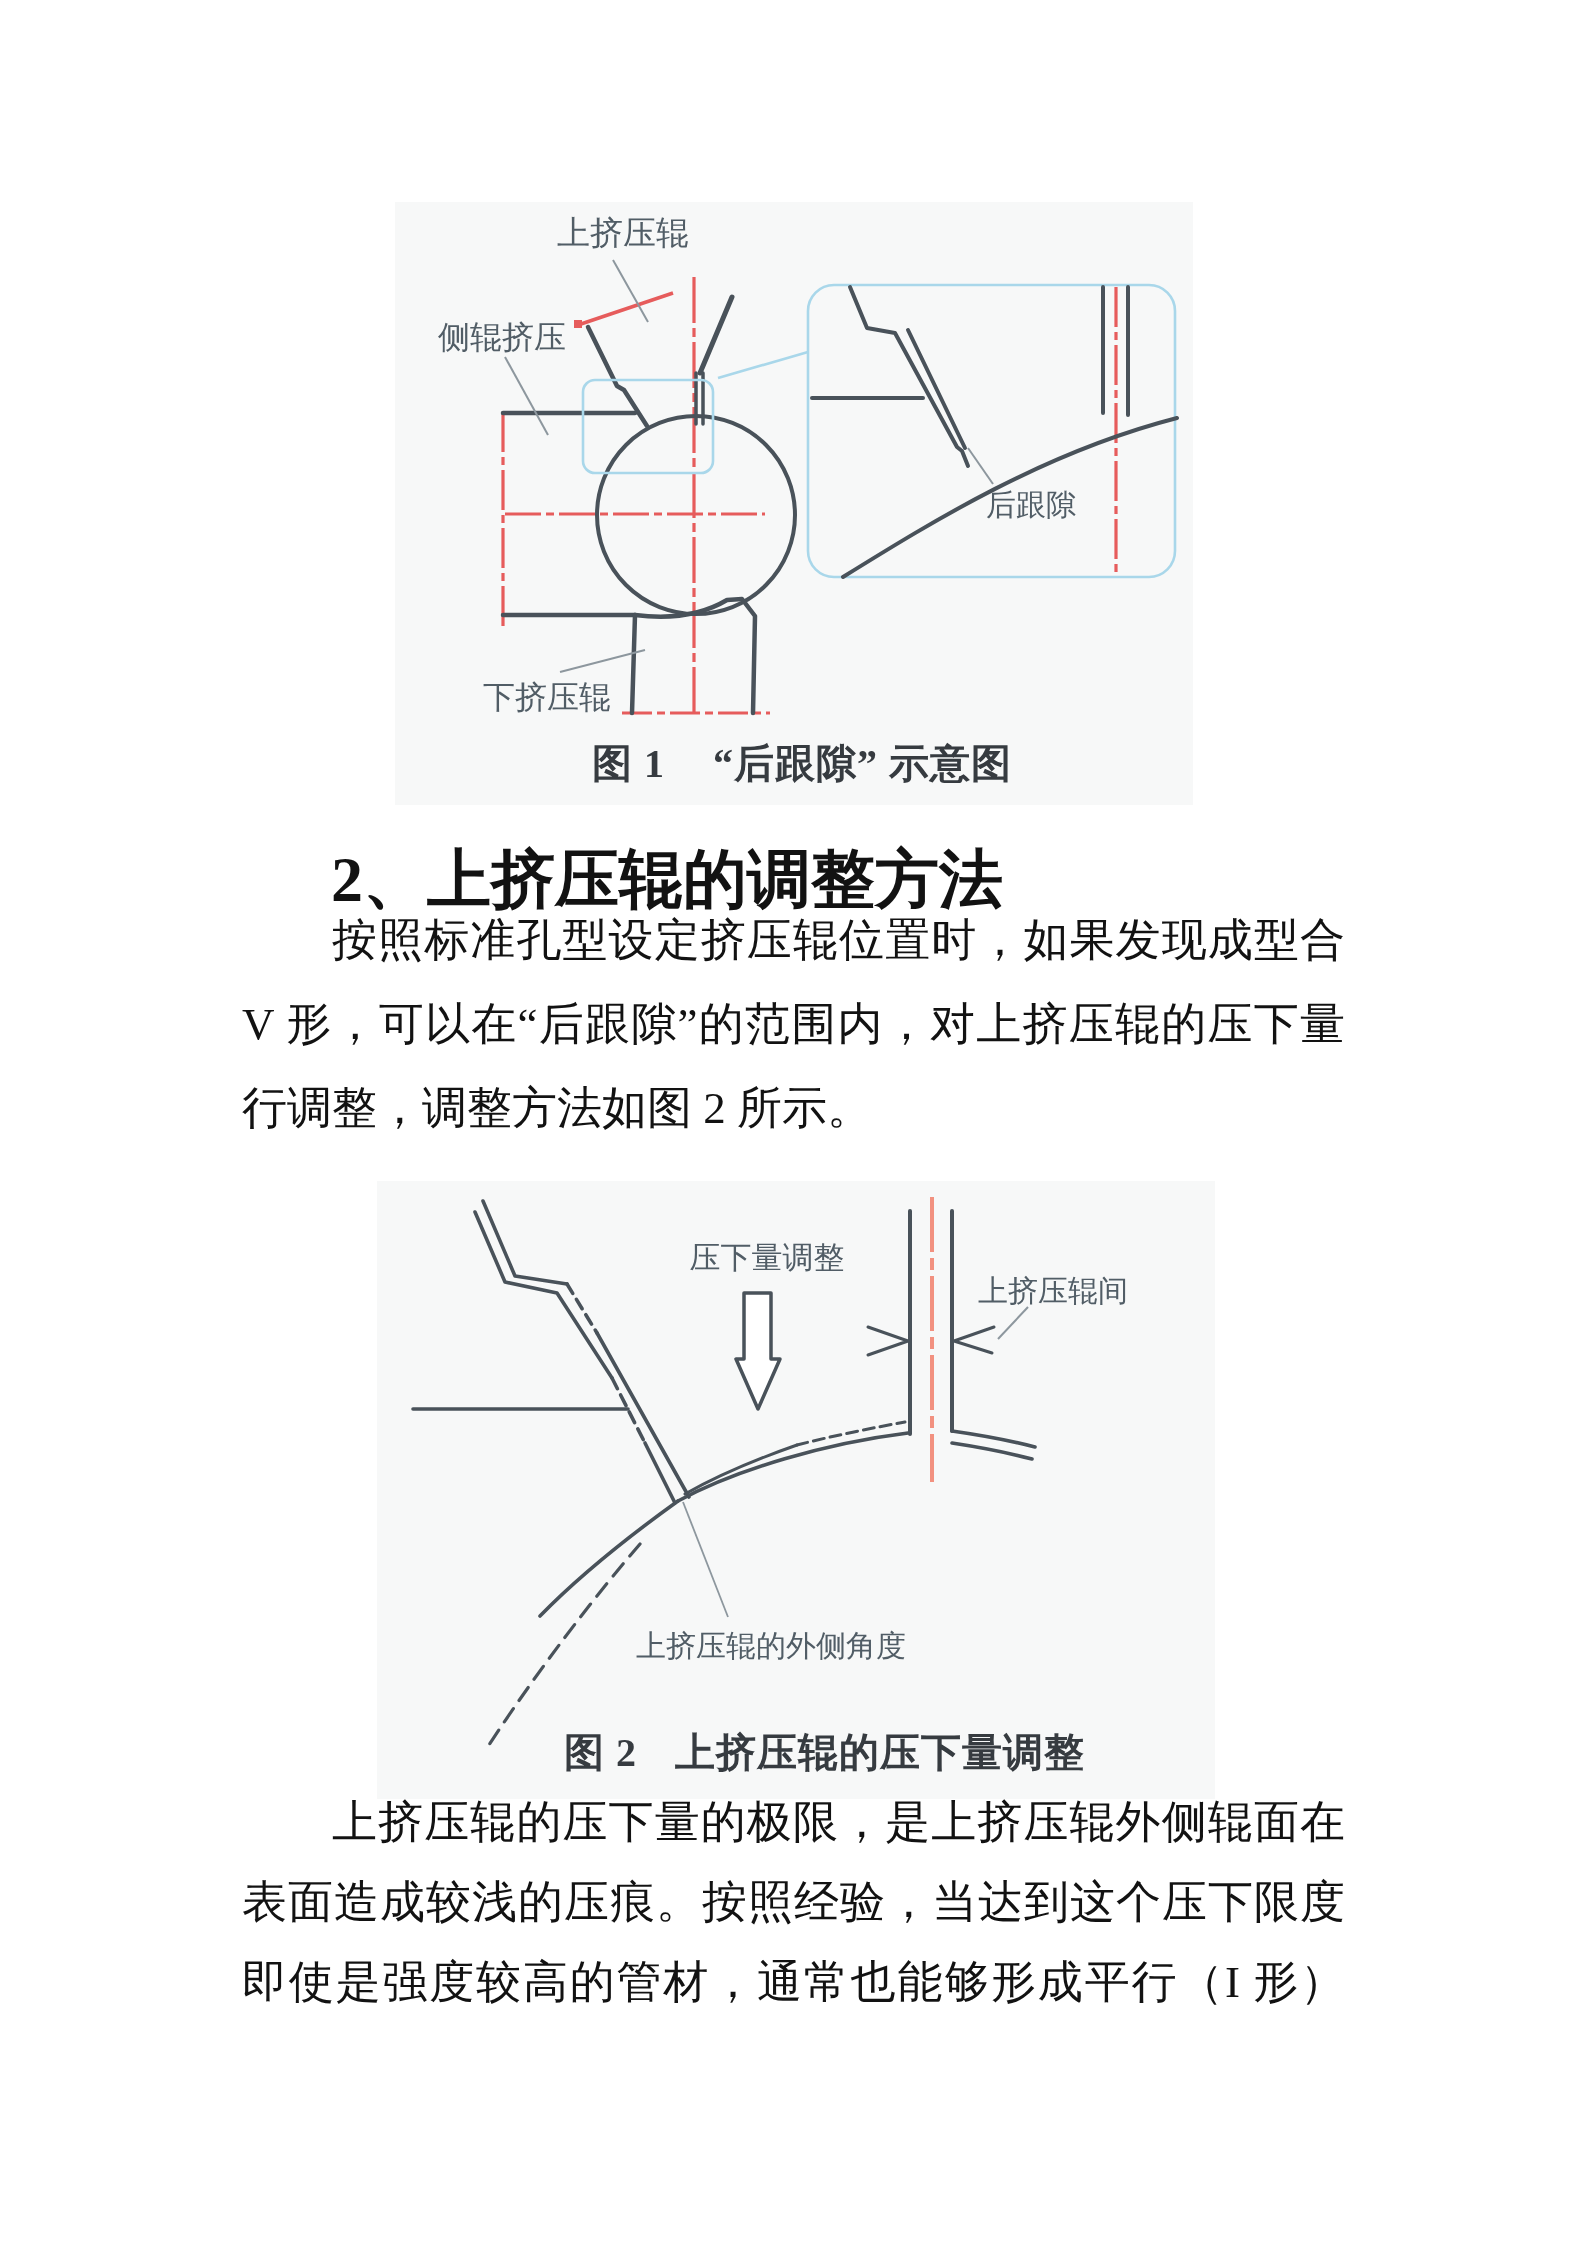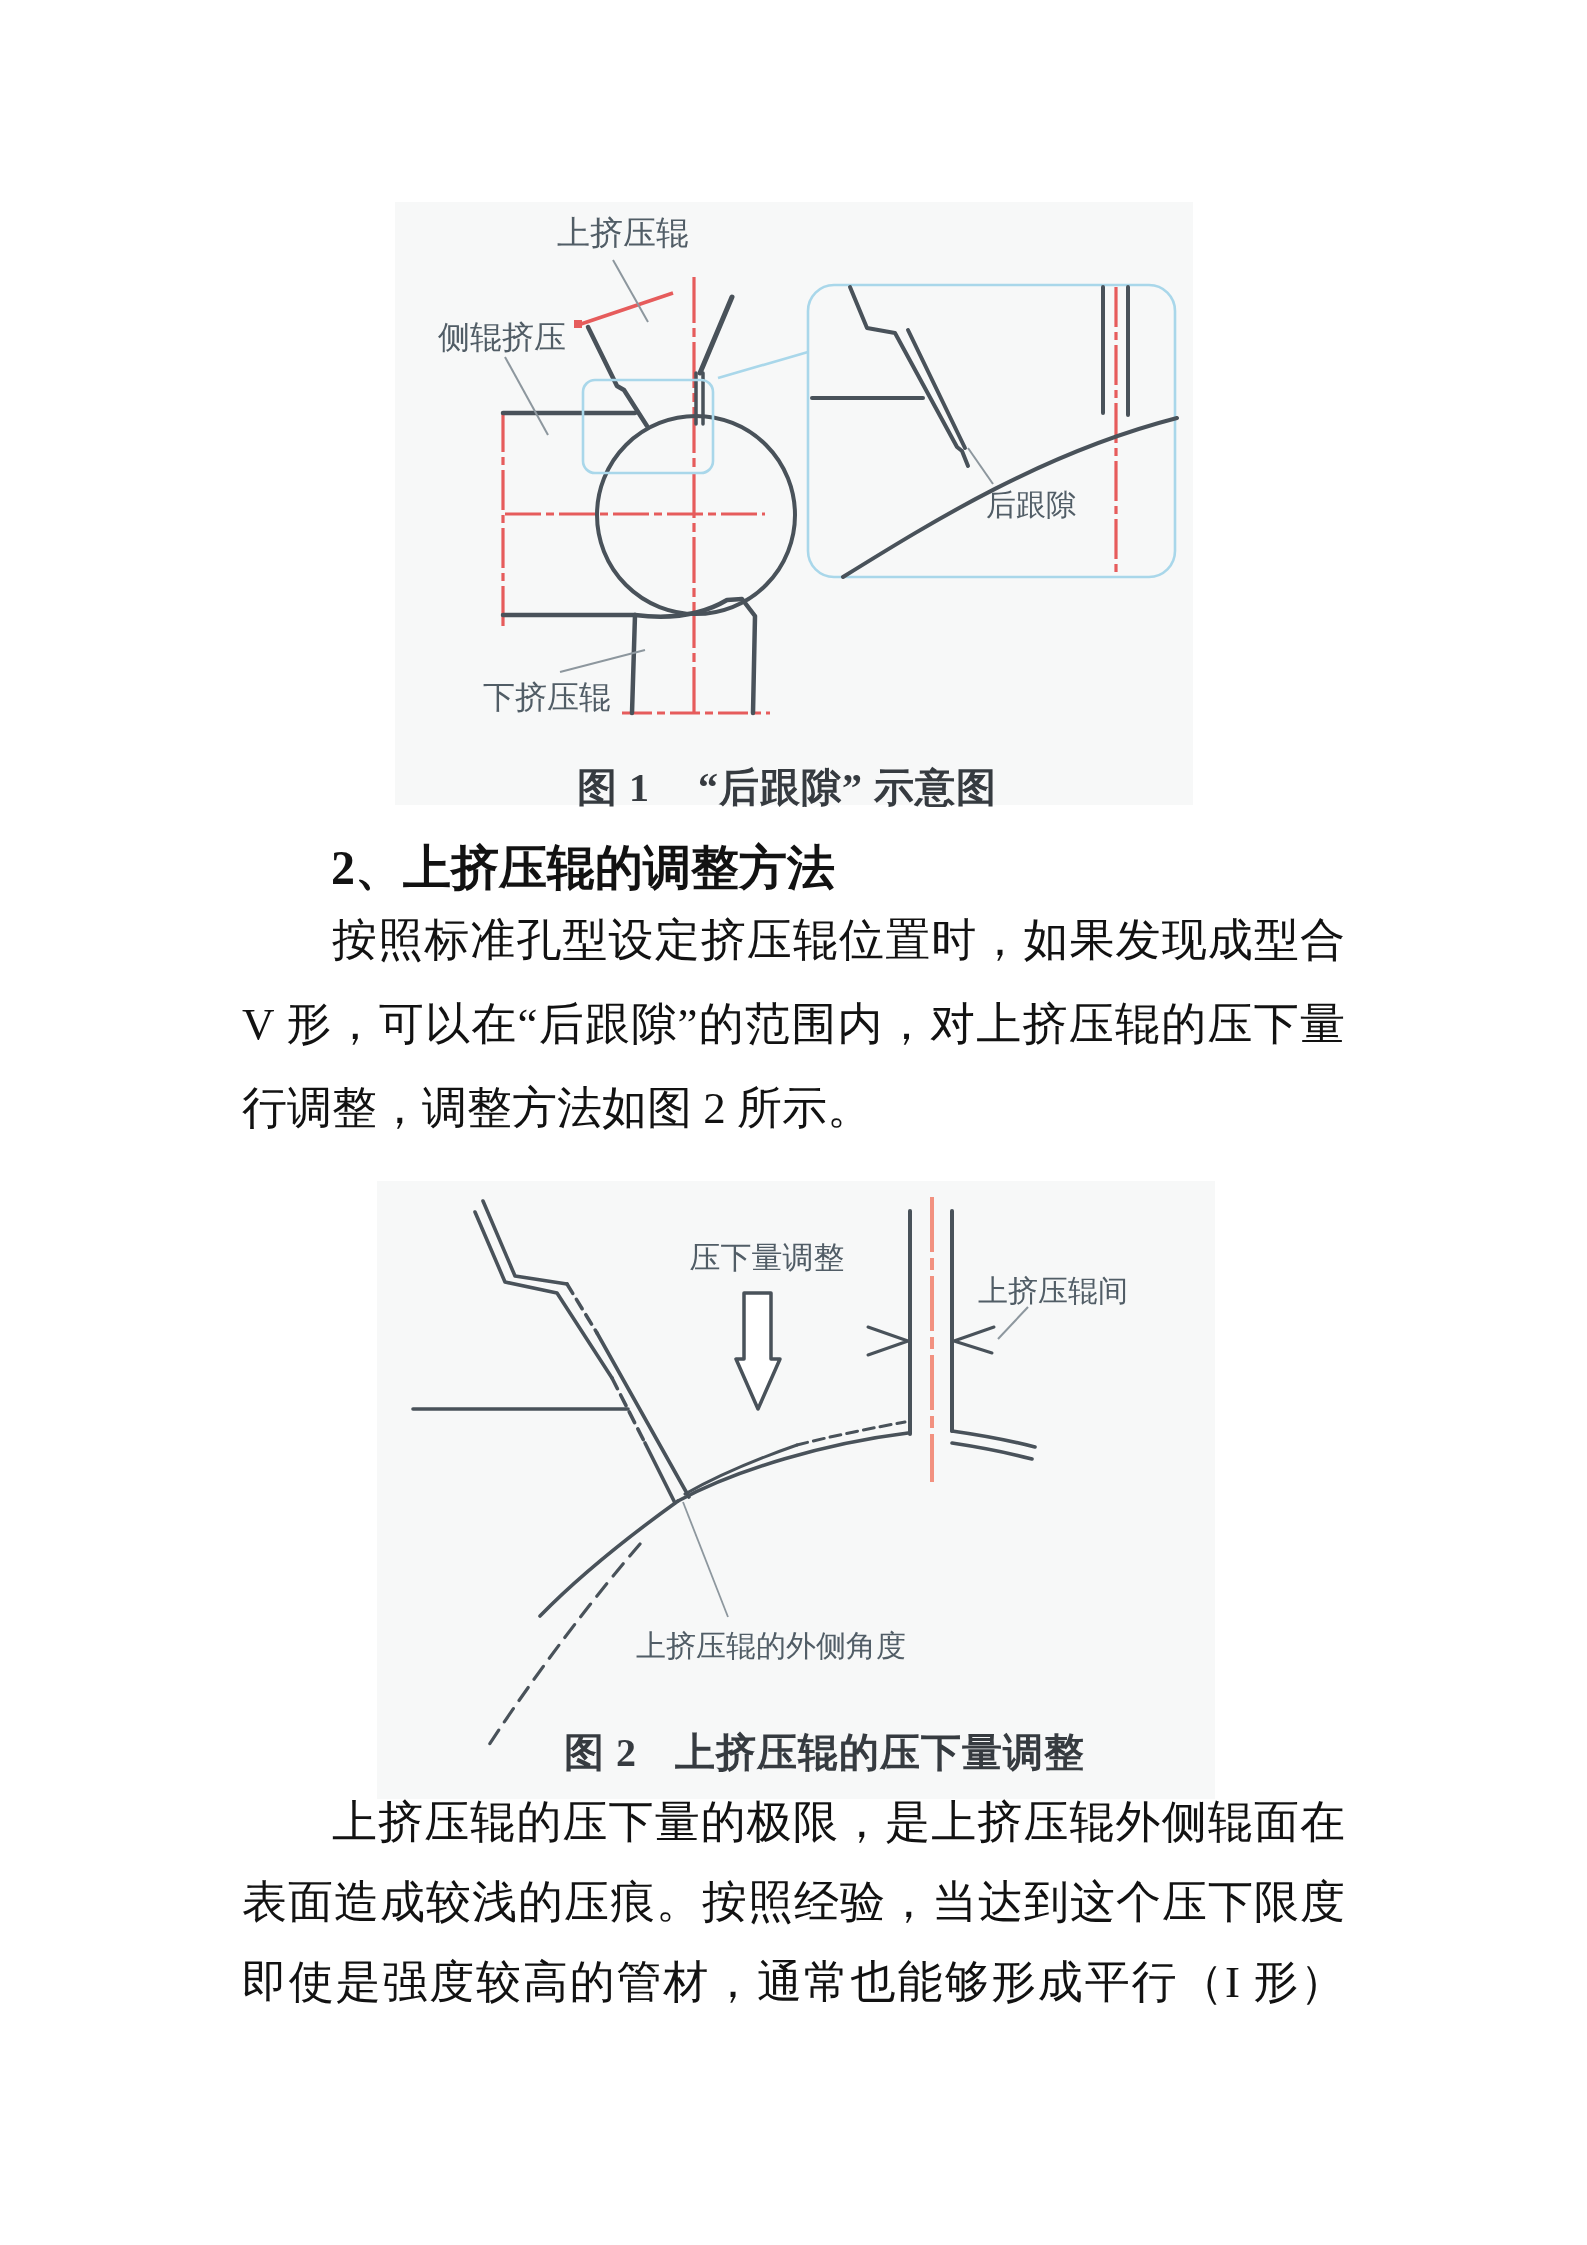--- a/index.html
+++ b/index.html
@@ -28,21 +28,21 @@
     letter-spacing:1px;
   }
   .fig-caption .cap-gap1{display:inline-block;width:48px;}
   .fig-caption .cap-gap2{display:inline-block;width:38px;}
   .heading{
     position:absolute;
     left:242px;top:836px;
     width:1103px;
     padding-left:89px;
     box-sizing:border-box;
-    font-size:48px;
+    font-size:64px;
     font-weight:bold;
     color:#121212;
     white-space:nowrap;
   }
   .para{
     position:absolute;
     left:242px;
     width:1103px;
     font-size:45px;
     color:#121212;
@@ -108,21 +108,21 @@
         <line x1="218" y1="58" x2="253" y2="120"></line>
         <line x1="110" y1="155" x2="153" y2="233"></line>
         <line x1="165" y1="470" x2="250" y2="448"></line>
       </g>
 
       <text x="228" y="42" font-size="33" text-anchor="middle" class="fig-label">上挤压辊</text>
       <text x="107" y="146" font-size="32" text-anchor="middle" class="fig-label">侧辊挤压</text>
       <text x="152" y="506" font-size="32" text-anchor="middle" class="fig-label">下挤压辊</text>
     </svg>
 
-    <div class="fig-caption" style="left:182px;top:534px;margin-top:24px;">
+    <div class="fig-caption" style="left:197px;top:534px;">
       <span>图 1</span><span class="cap-gap1"></span><span>“后跟隙” 示意图</span>
     </div>
   </div>
 
   <div class="heading">2、上挤压辊的调整方法</div>
 
   <div class="para para1" style="top:898px;">
     <div class="tline indent">按照标准孔型设定挤压辊位置时，如果发现成型合缝呈</div>
     <div class="tline">V 形，可以在“后跟隙”的范围内，对上挤压辊的压下量进</div>
     <div class="tline lastleft">行调整，调整方法如图 2 所示。</div>

